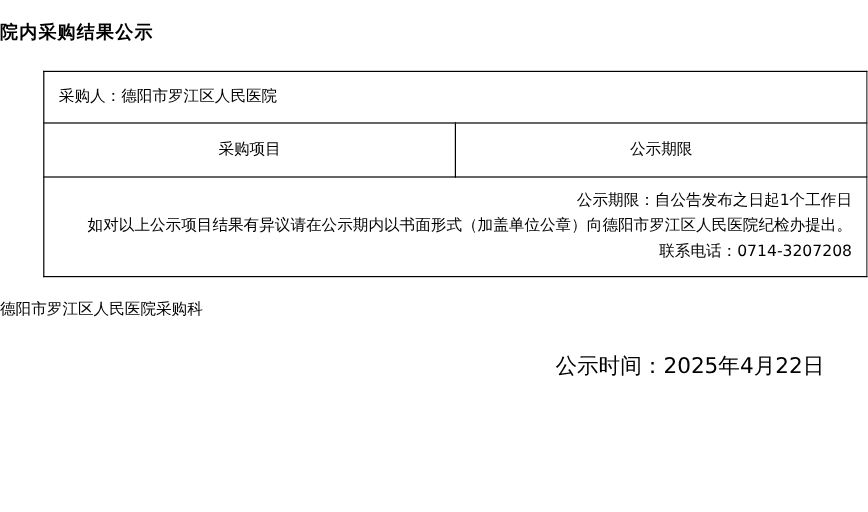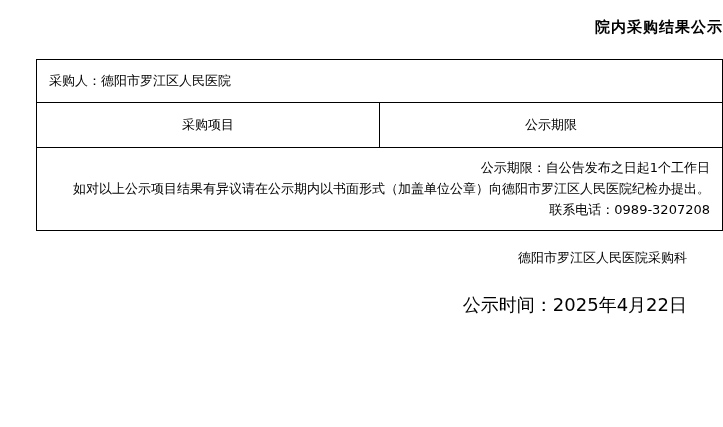--- a/index.html
+++ b/index.html
@@ -14,21 +14,21 @@
     color: #000000;
     overflow: hidden;
   }
   .page {
     position: relative;
     width: 723px;
     height: 427px;
     box-sizing: border-box;
   }
   .doc-title {
-    text-align: right;
+    text-align: left;
     font-size: 15px;
     font-weight: bold;
     letter-spacing: 1px;
     margin-top: 18px;
     margin-bottom: 0;
   }
   .table-wrap {
     margin: 22px 36px 0 36px;
     width: 687px;
   }
@@ -67,23 +67,22 @@
   }
   .row-terms td {
     height: 72px;
   }
   .terms-line {
     display: block;
     text-align: right;
   }
   .signature {
     margin: 18px 36px 0 0;
-    text-align: right;
+    text-align: left;
     font-size: 13px;
-    padding-left: 44px;
   }
   .pubdate {
     margin: 26px 36px 0 0;
     text-align: right;
     font-size: 18px;
   }
 </style>
 </head>
 <body>
 
@@ -101,21 +100,21 @@
         </tr>
         <tr class="row-head">
           <td class="col-left center">采购项目</td>
           <td class="col-right center">公示期限</td>
         </tr>
         <tr class="row-terms">
           <td colspan="2">
             <div class="cell-pad">
               <span class="terms-line">公示期限：自公告发布之日起1个工作日</span>
               <span class="terms-line">如对以上公示项目结果有异议请在公示期内以书面形式（加盖单位公章）向德阳市罗江区人民医院纪检办提出。</span>
-              <span class="terms-line">联系电话：0989-3207208</span>
+              <span class="terms-line">联系电话：0714-3207208</span>
             </div>
           </td>
         </tr>
       </tbody>
     </table>
   </div>
 
   <div class="signature">德阳市罗江区人民医院采购科</div>
 
   <div class="pubdate">公示时间：2025年4月22日</div>

